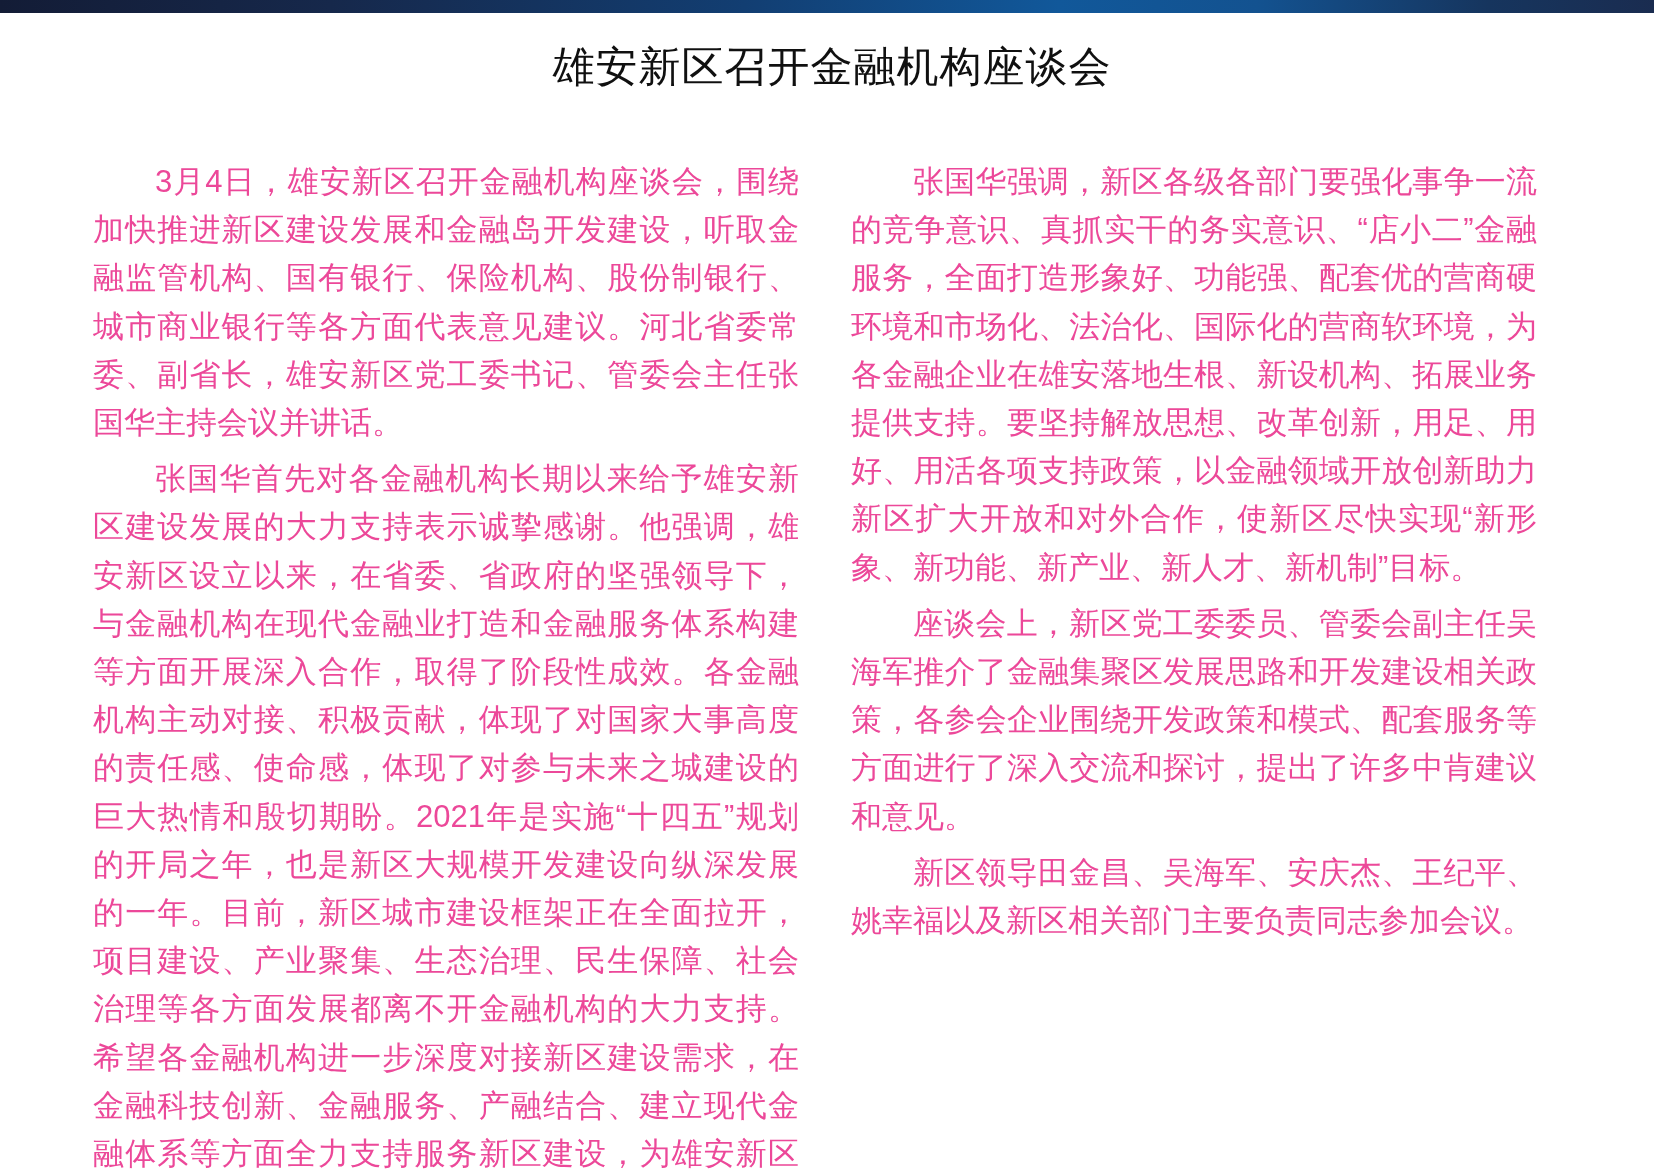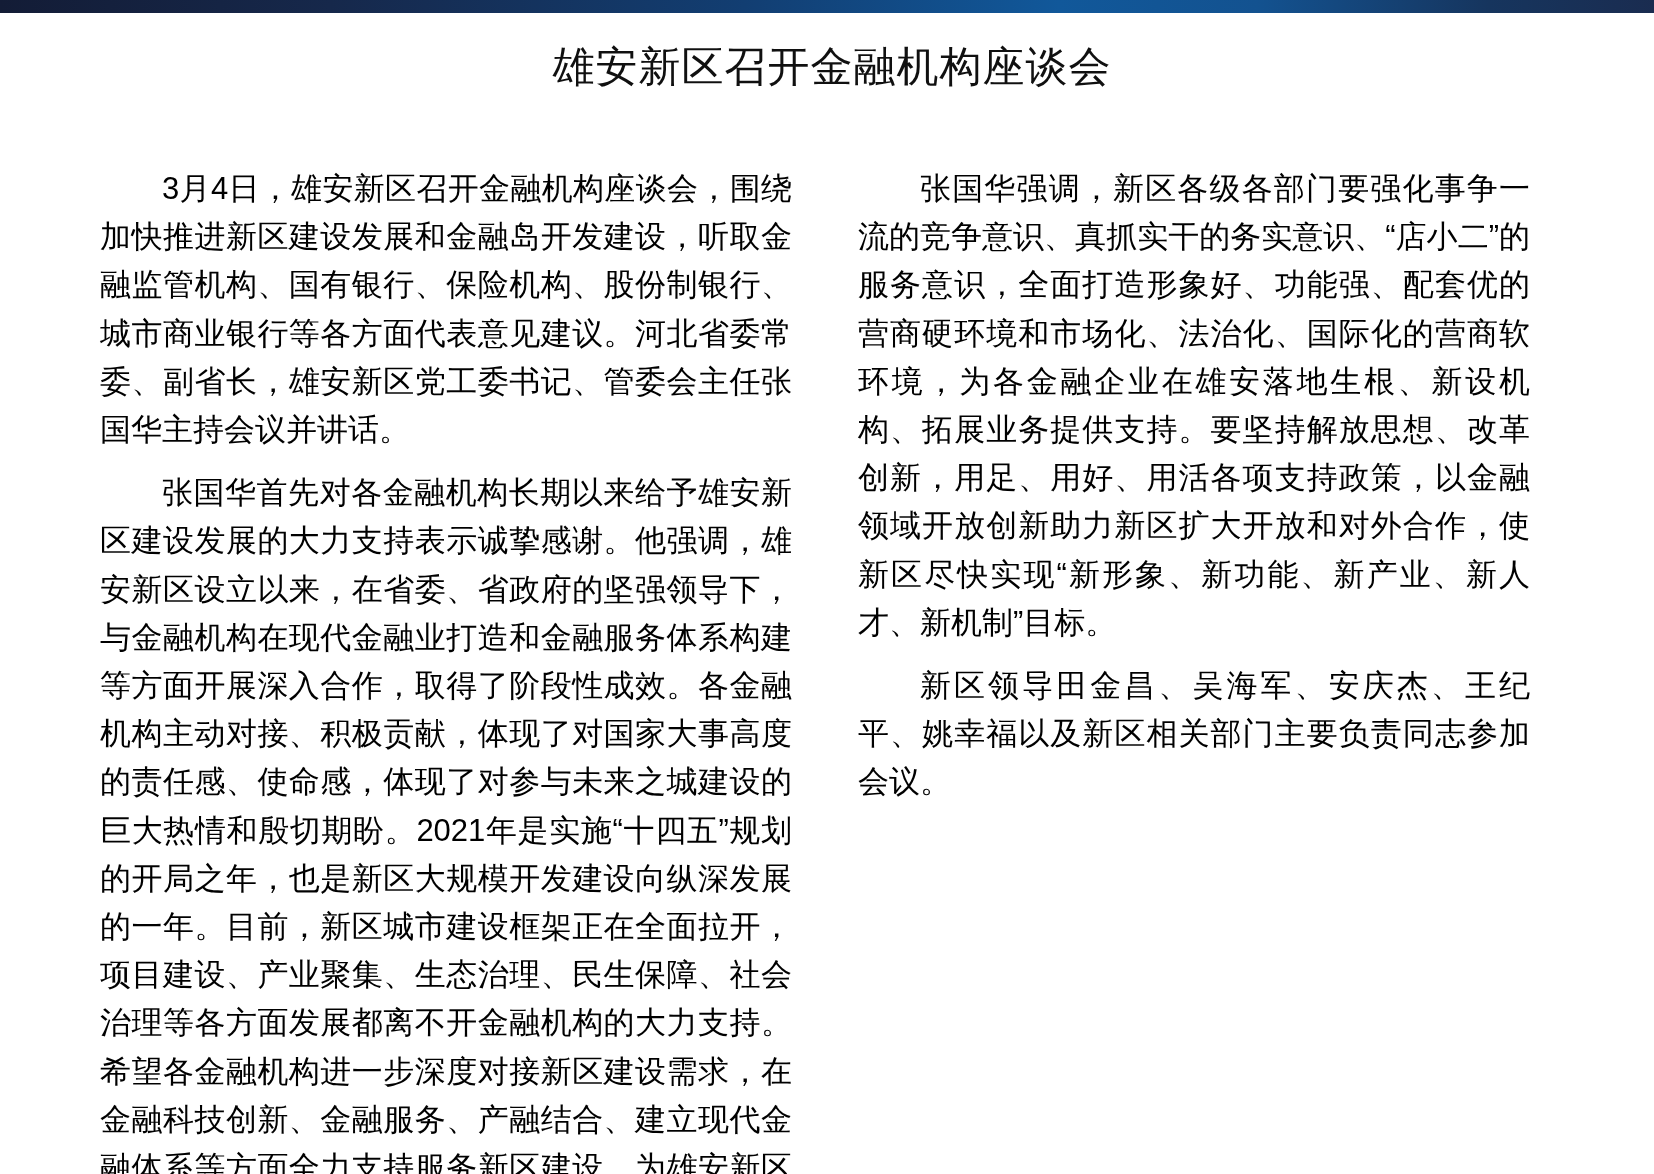--- a/index.html
+++ b/index.html
@@ -58,24 +58,24 @@
     display: flex;
     gap: 36px;
     overflow: hidden;
   }
   .col {
     overflow: hidden;
   }
   .col-left  { width: 722px; }
   .col-right { width: 702px; }
   .para {
-    margin: 15px;
+    margin: 8px;
     font-size: 31px;
     line-height: 48.2px;
-    color: #000000;
+    color: #ec4899;
     text-align: justify;
     text-justify: inter-ideograph;
     overflow-wrap: break-word;
     word-break: break-all;
   }
   .para.indent { text-indent: 2em; }
 </style>
 </head>
 <body>
 
@@ -85,18 +85,19 @@
   <h1 class="title">雄安新区召开金融机构座谈会</h1>
 
   <div class="columns">
     <div class="col col-left">
       <p class="para indent">3月4日，雄安新区召开金融机构座谈会，围绕加快推进新区建设发展和金融岛开发建设，听取金融监管机构、国有银行、保险机构、股份制银行、城市商业银行等各方面代表意见建议。河北省委常委、副省长，雄安新区党工委书记、管委会主任张国华主持会议并讲话。</p>
       <p class="para indent">张国华首先对各金融机构长期以来给予雄安新区建设发展的大力支持表示诚挚感谢。他强调，雄安新区设立以来，在省委、省政府的坚强领导下，与金融机构在现代金融业打造和金融服务体系构建等方面开展深入合作，取得了阶段性成效。各金融机构主动对接、积极贡献，体现了对国家大事高度的责任感、使命感，体现了对参与未来之城建设的巨大热情和殷切期盼。2021年是实施“十四五”规划的开局之年，也是新区大规模开发建设向纵深发展的一年。目前，新区城市建设框架正在全面拉开，项目建设、产业聚集、生态治理、民生保障、社会治理等各方面发展都离不开金融机构的大力支持。希望各金融机构进一步深度对接新区建设需求，在金融科技创新、金融服务、产融结合、建立现代金融体系等方面全力支持服务新区建设，为雄安新区的建设发展提供全方位、立体化的金融支撑和保障。</p>
 
     </div>
 
     <div class="col col-right">
-      <p class="para indent">张国华强调，新区各级各部门要强化事争一流的竞争意识、真抓实干的务实意识、“店小二”的服务意识，全面打造形象好、功能强、配套优的营商硬环境和市场化、法治化、国际化的营商软环境，为各金融企业在雄安落地生根、新设机构、拓展业务提供支持。要坚持解放思想、改革创新，用足、用好、用活各项支持政策，以金融领域开放创新助力新区扩大开放和对外合作，使新区尽快实现“新形象、新功能、新产业、新人才、新机制”目标。</p>
+      <p class="para indent">张国华强调，新区各级各部门要强化事争一流的竞争意识、真抓实干的务实意识、“店小二”金融服务，全面打造形象好、功能强、配套优的营商硬环境和市场化、法治化、国际化的营商软环境，为各金融企业在雄安落地生根、新设机构、拓展业务提供支持。要坚持解放思想、改革创新，用足、用好、用活各项支持政策，以金融领域开放创新助力新区扩大开放和对外合作，使新区尽快实现“新形象、新功能、新产业、新人才、新机制”目标。</p>
+      <p class="para indent">座谈会上，新区党工委委员、管委会副主任吴海军推介了金融集聚区发展思路和开发建设相关政策，各参会企业围绕开发政策和模式、配套服务等方面进行了深入交流和探讨，提出了许多中肯建议和意见。</p>
       <p class="para indent">新区领导田金昌、吴海军、安庆杰、王纪平、姚幸福以及新区相关部门主要负责同志参加会议。</p>
 
     </div>
   </div>
 </div>
 
 </body></html>

